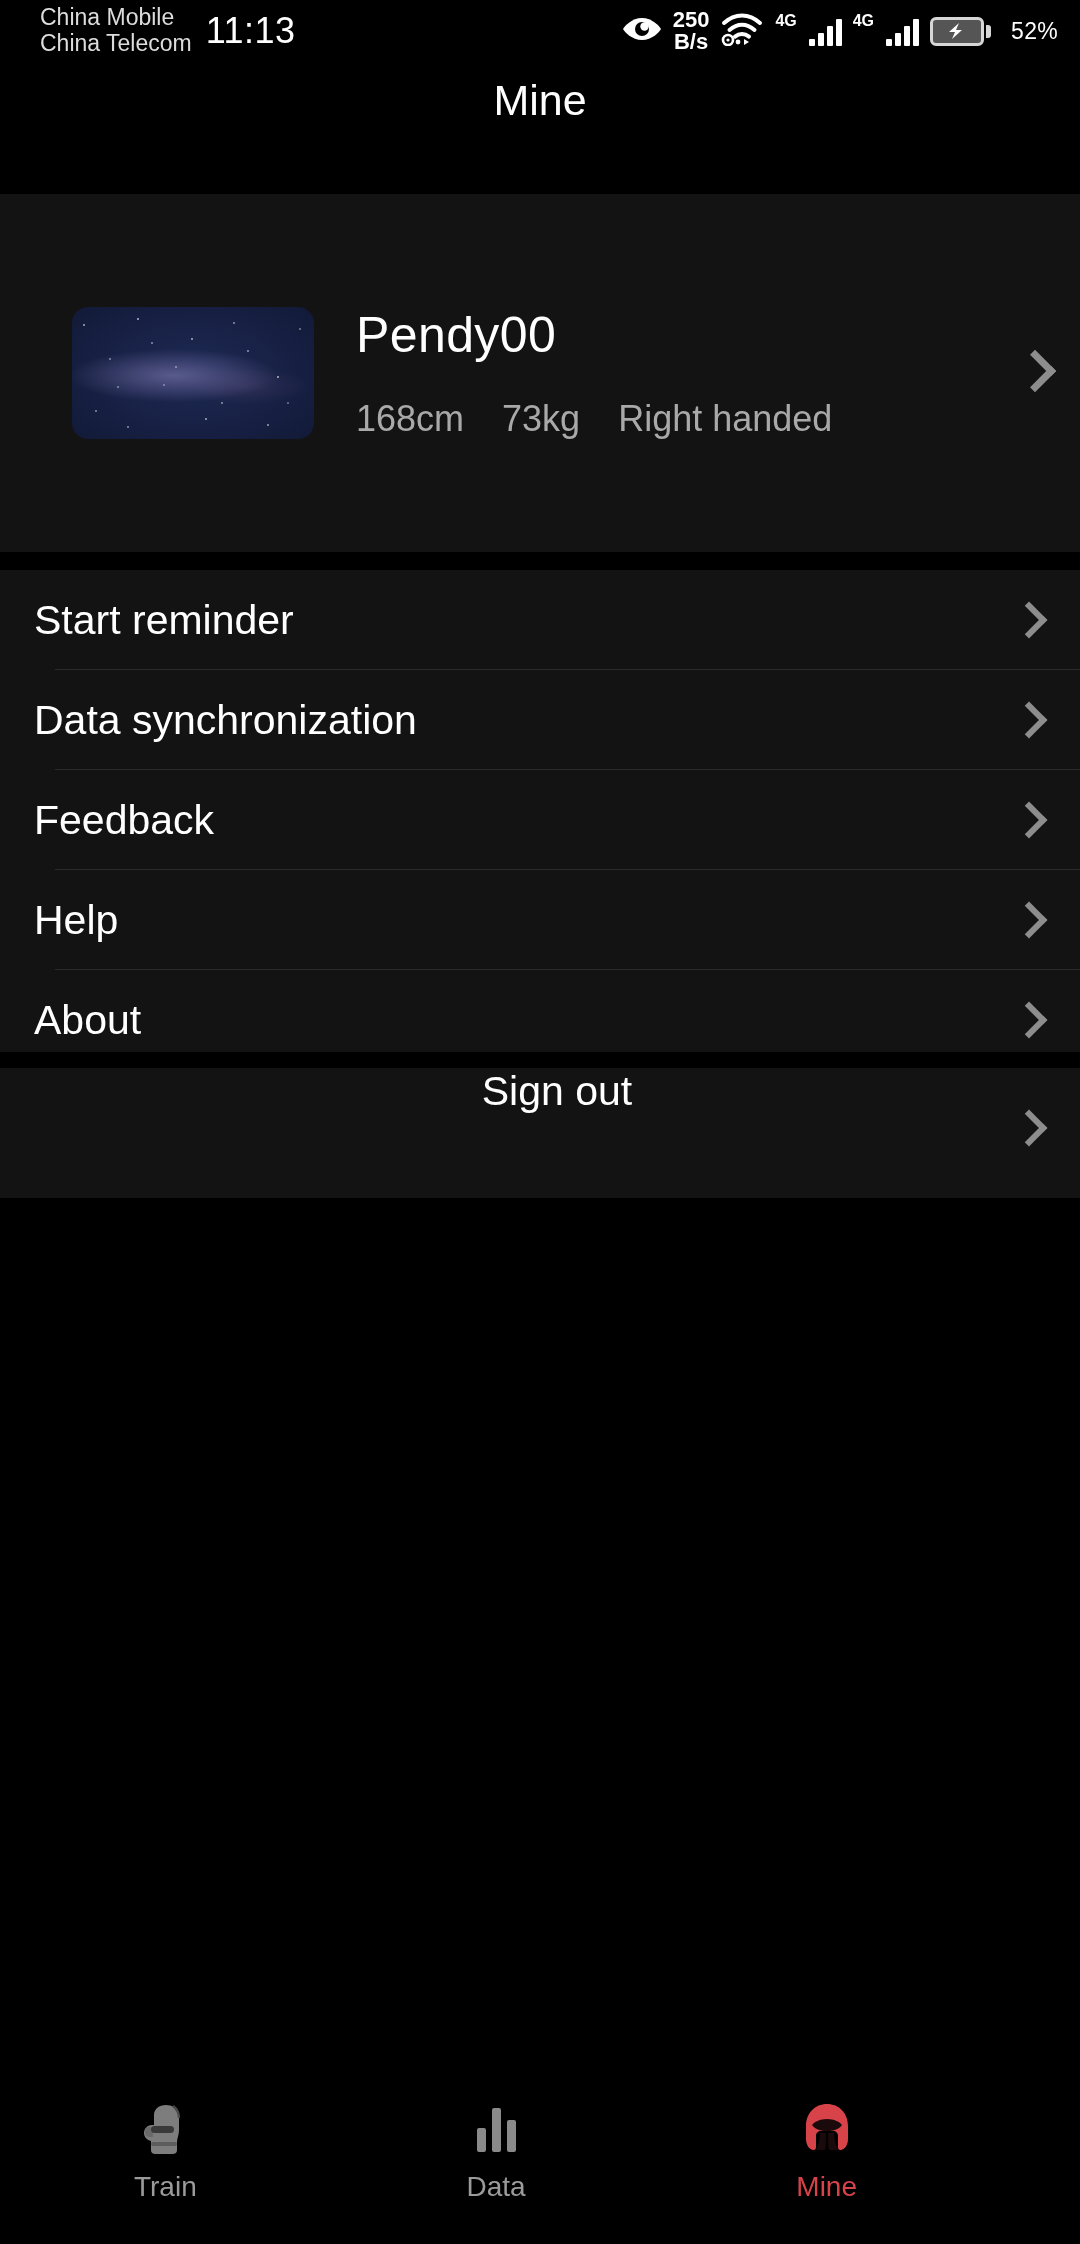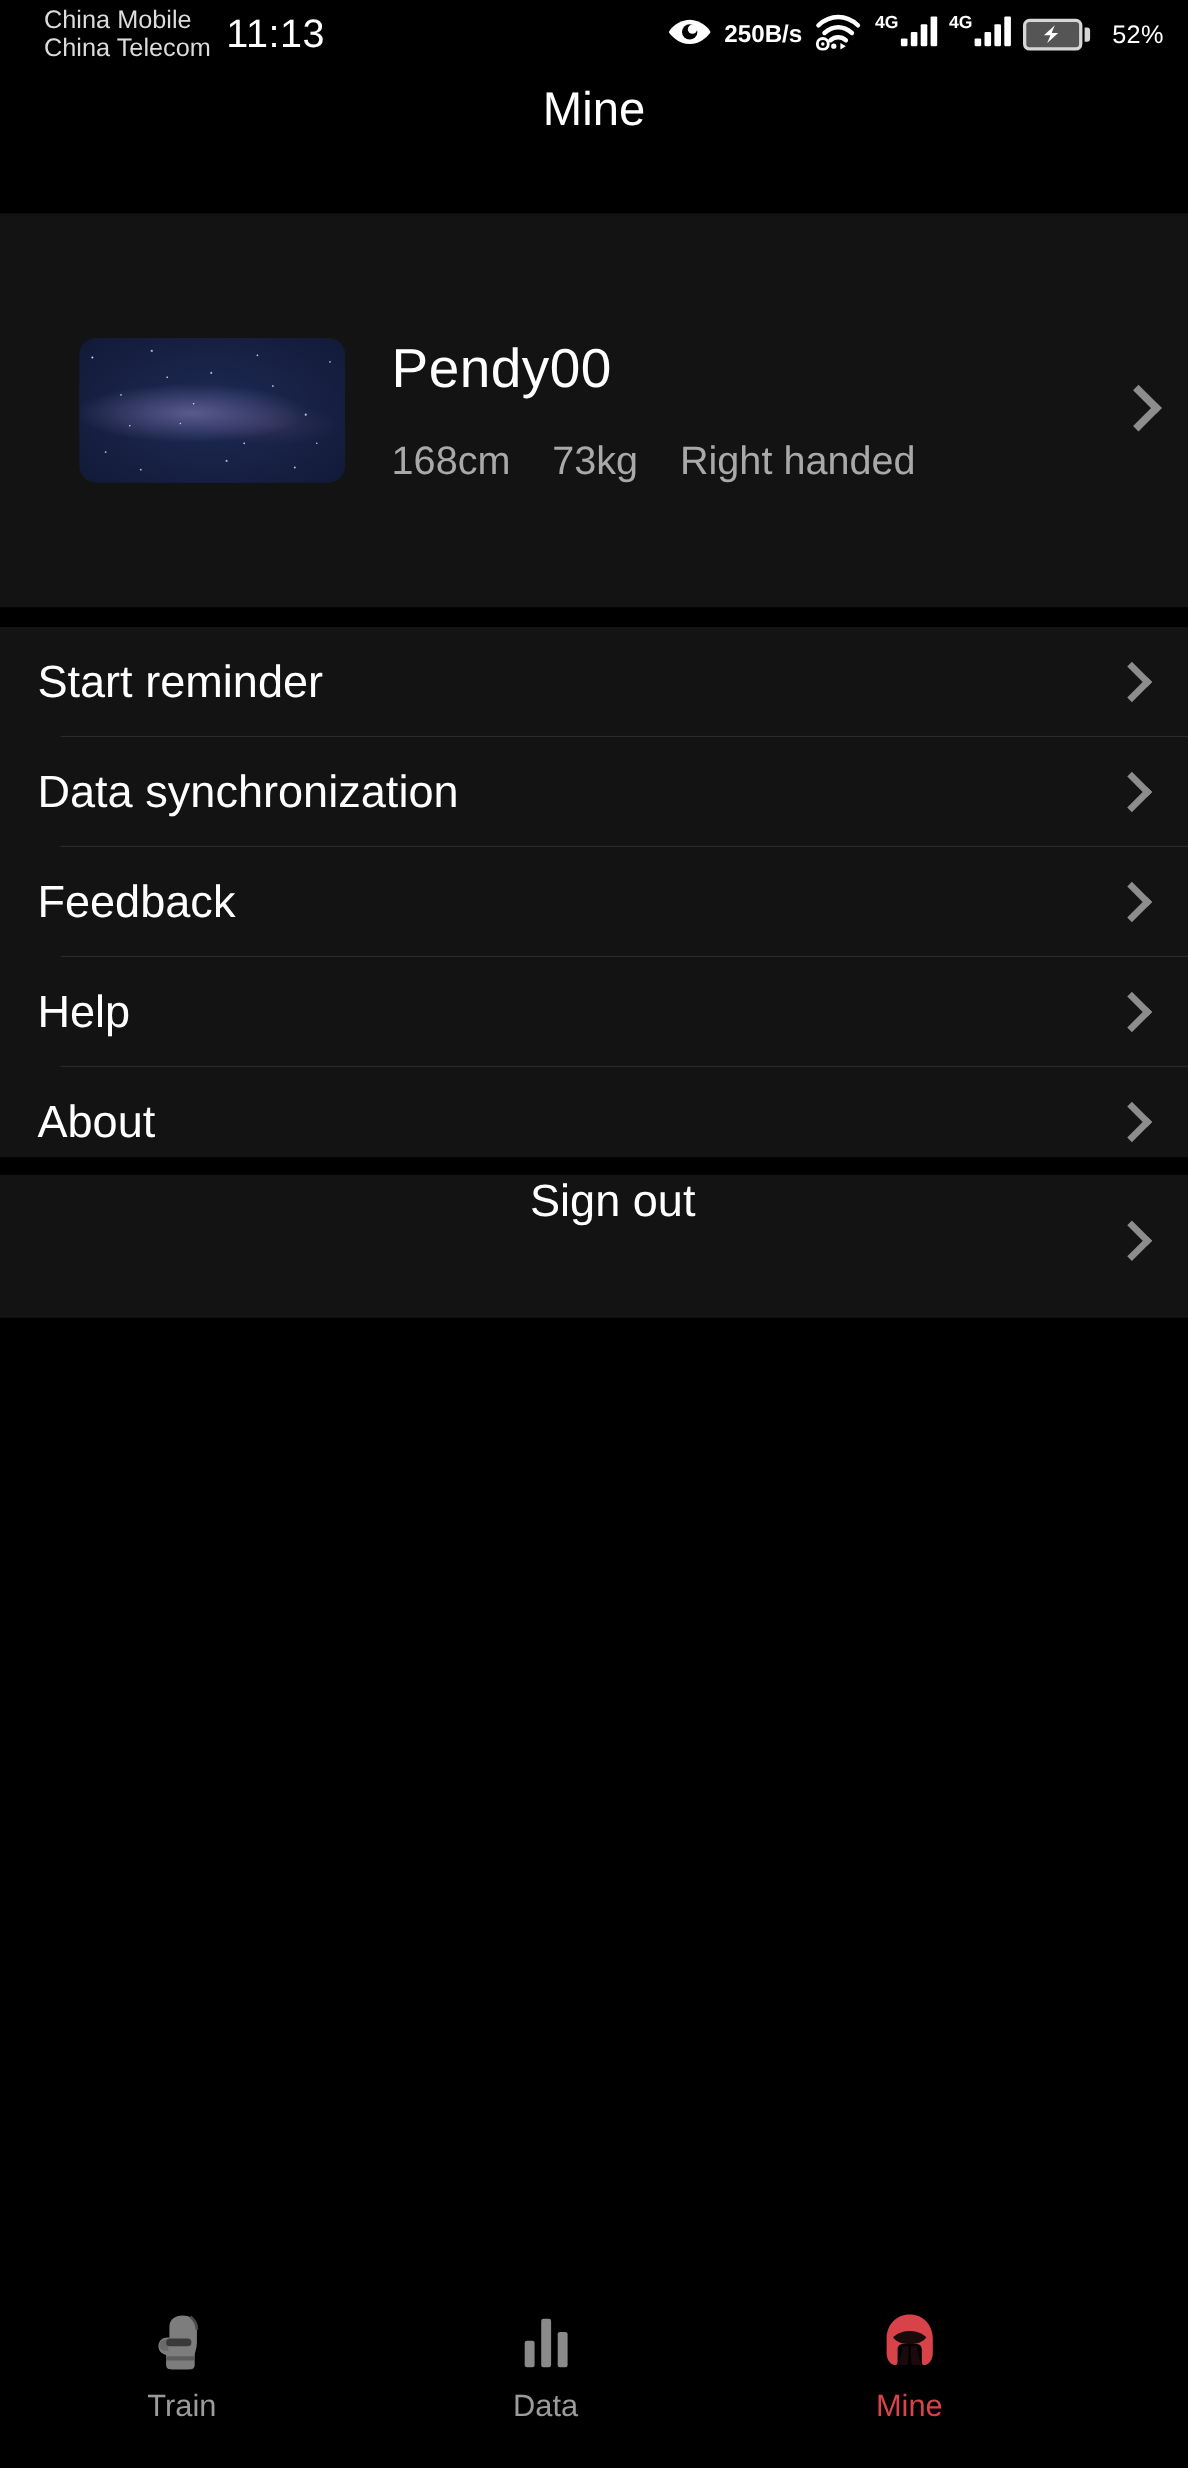--- a/index.html
+++ b/index.html
@@ -14,23 +14,23 @@
   
   .statusbar{
     position:absolute; top:0; left:0; width:1080px; height:62px;
     display:flex; align-items:center; padding:0 22px 0 40px;
     color:#e8e8e8;
   }
   .carriers{ display:flex; flex-direction:column; justify-content:center;
              line-height:1.12; font-size:23px; color:#dcdcdc; }
   .clock{ font-size:36px; font-weight:400; color:#fff; margin-left:14px; letter-spacing:.5px; }
   .status-right{ margin-left:auto; display:flex; align-items:center; gap:11px; }
-  .netspeed{ display:flex; flex-direction:row; align-items:center;
+  .netspeed{ display:flex; flex-direction:column; align-items:center;
              line-height:1.02; font-size:22px; font-weight:700; color:#fff; }
-  .sig-group{ display:flex; align-items:flex-start; gap:2px; }
+  .sig-group{ display:flex; align-items:center; gap:12px; }
   .sig-label{ font-size:16px; font-weight:700; color:#fff; margin-bottom:20px; }
   .bars{ display:flex; align-items:flex-end; gap:3px; height:30px; }
   .bars i{ display:block; width:6px; background:#fff; border-radius:1px; }
   .bars i:nth-child(1){ height:7px; }
   .bars i:nth-child(2){ height:13px; }
   .bars i:nth-child(3){ height:20px; }
   .bars i:nth-child(4){ height:27px; }
   .battery{ display:flex; align-items:center; }
   .batt-body{ width:54px; height:29px; border:3px solid #d6d6d6; border-radius:6px;
               display:flex; align-items:center; justify-content:center; background:#555; }

